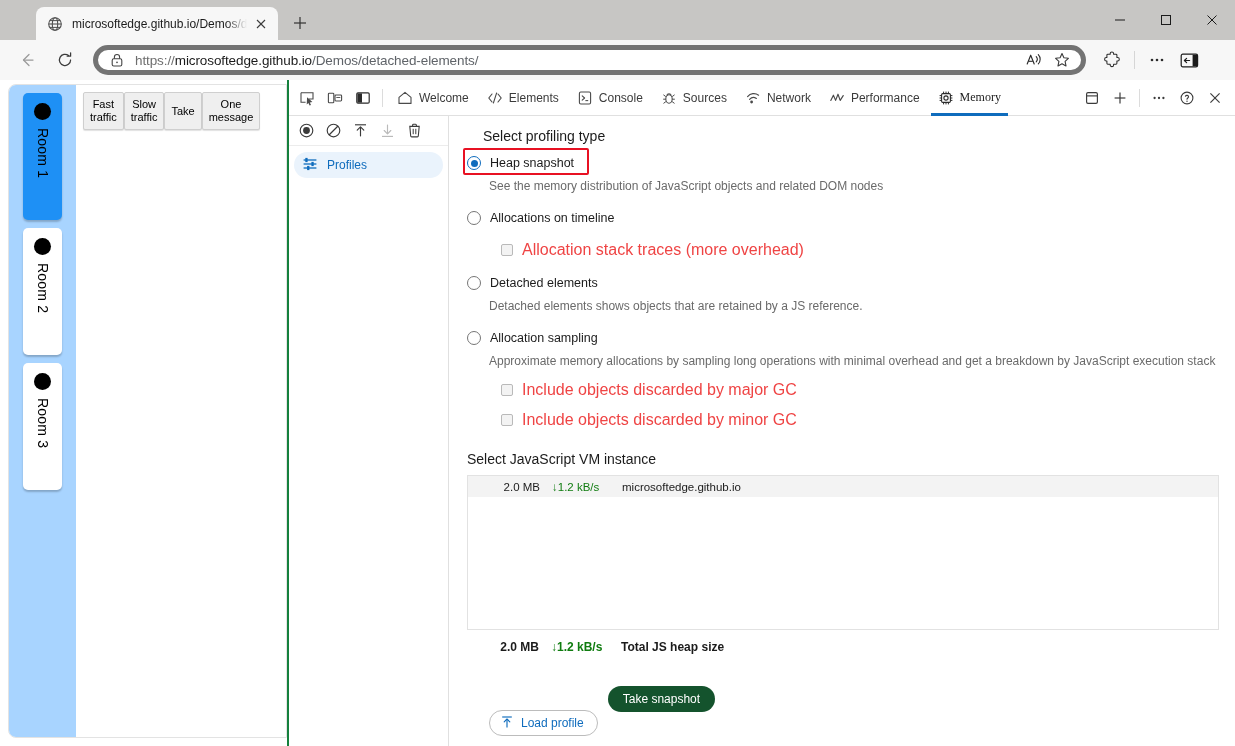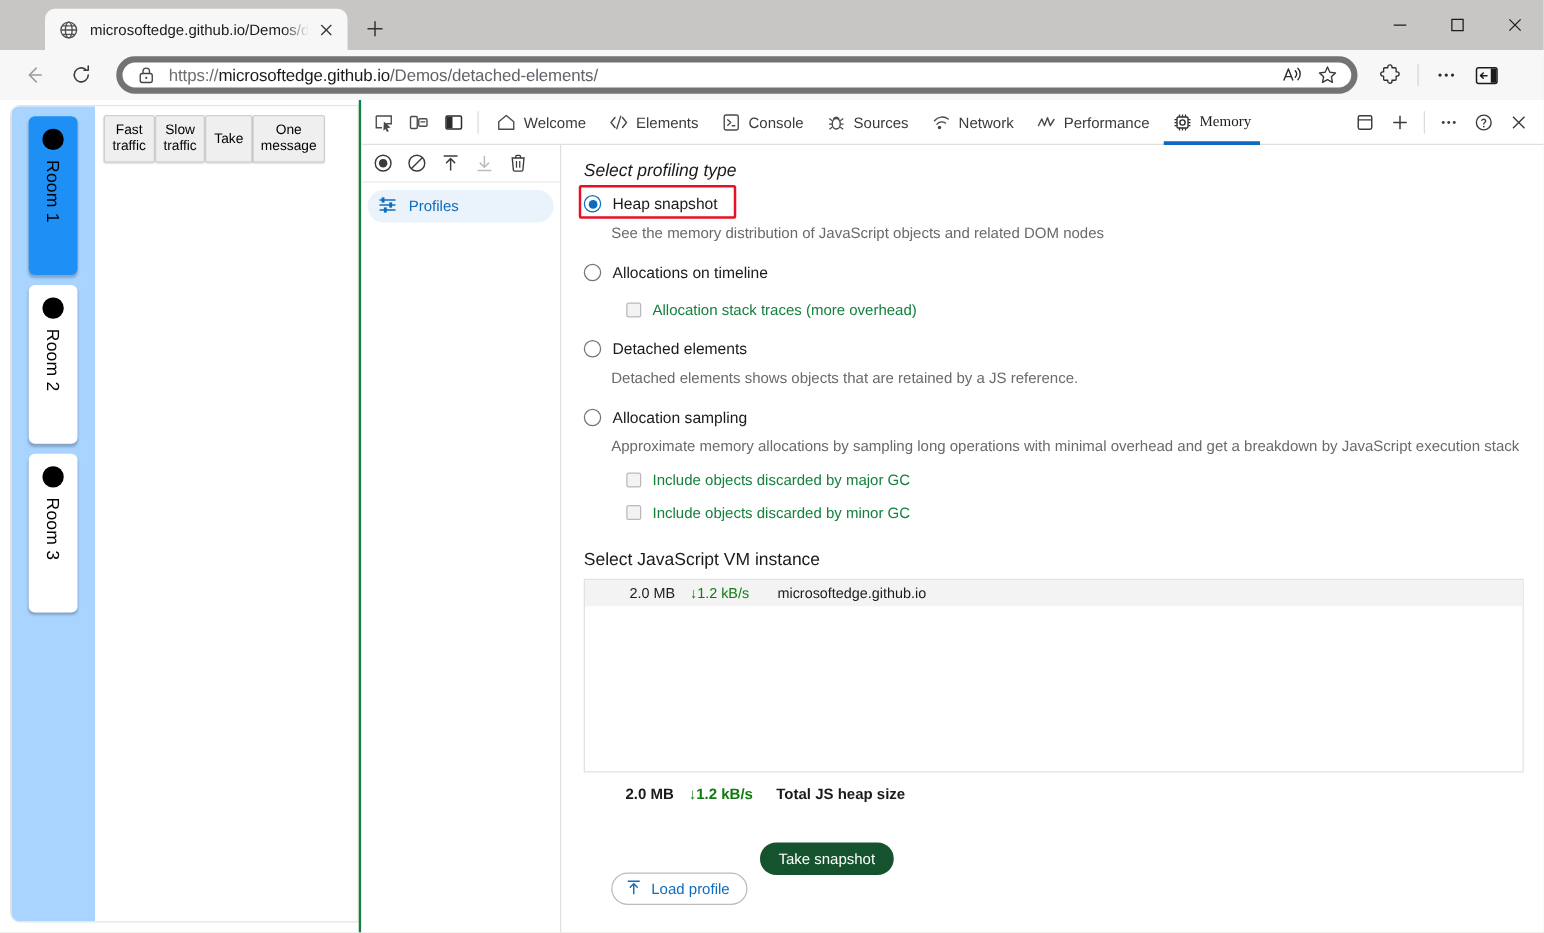--- a/index.html
+++ b/index.html
@@ -256,21 +256,21 @@
   #dt-main {
     flex: 1 1 auto;
     padding: 12px 16px 0 18px;
     overflow: hidden;
     position: relative;
     font-size: 12px;
     color: #1b1b1b;
   }
   .section-title {
     font-size: 14px; color: #1b1b1b;
-    margin: 0 0 8px 0; font-weight: 400; font-style: italic;
+    margin: 0 0 8px 16px; font-weight: 400;
   }
   .radio-row {
     display: flex; align-items: center;
     gap: 9px; height: 22px;
     cursor: pointer;
     position: relative;
     width: fit-content;
   }
   .radio {
     width: 14px; height: 14px; border-radius: 50%;
@@ -295,21 +295,21 @@
     gap: 9px; margin: 12px 0 0 34px;
     cursor: pointer; width: fit-content;
   }
   .checkbox {
     width: 12px; height: 12px;
     border: 1px solid #b9b9b9;
     background: #f3f3f3;
     border-radius: 2px;
     flex: 0 0 12px;
   }
-  .check-label { font-size: 12px; color: #15803d; }
+  .check-label { font-size: 16px; color: #ef4444; }
   .opt-block { margin-bottom: 13px; }
 
   #heap-highlight {
     position: absolute;
     left: -4px; top: -4px;
     width: 126px; height: 27px;
     border: 2px solid #e81123;
     border-radius: 2px;
     pointer-events: none;
   }

